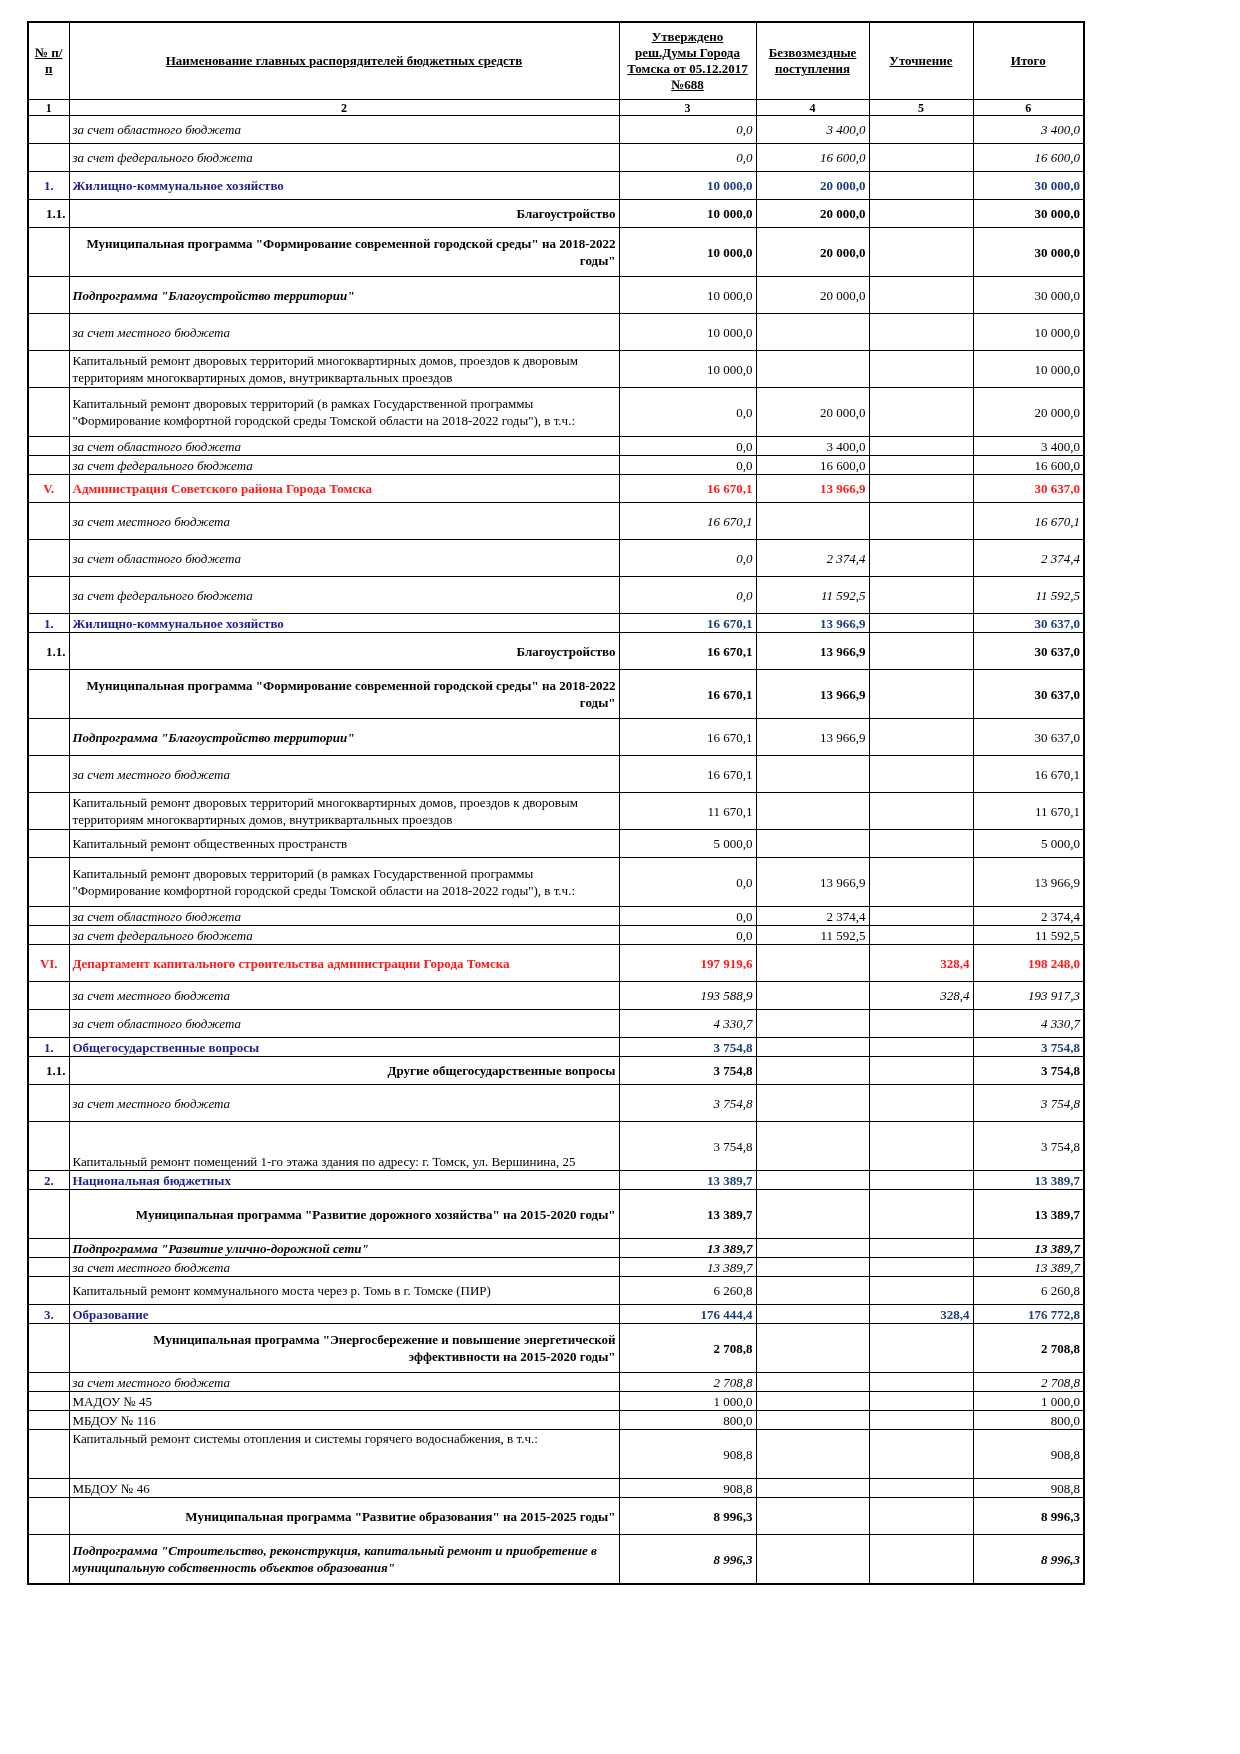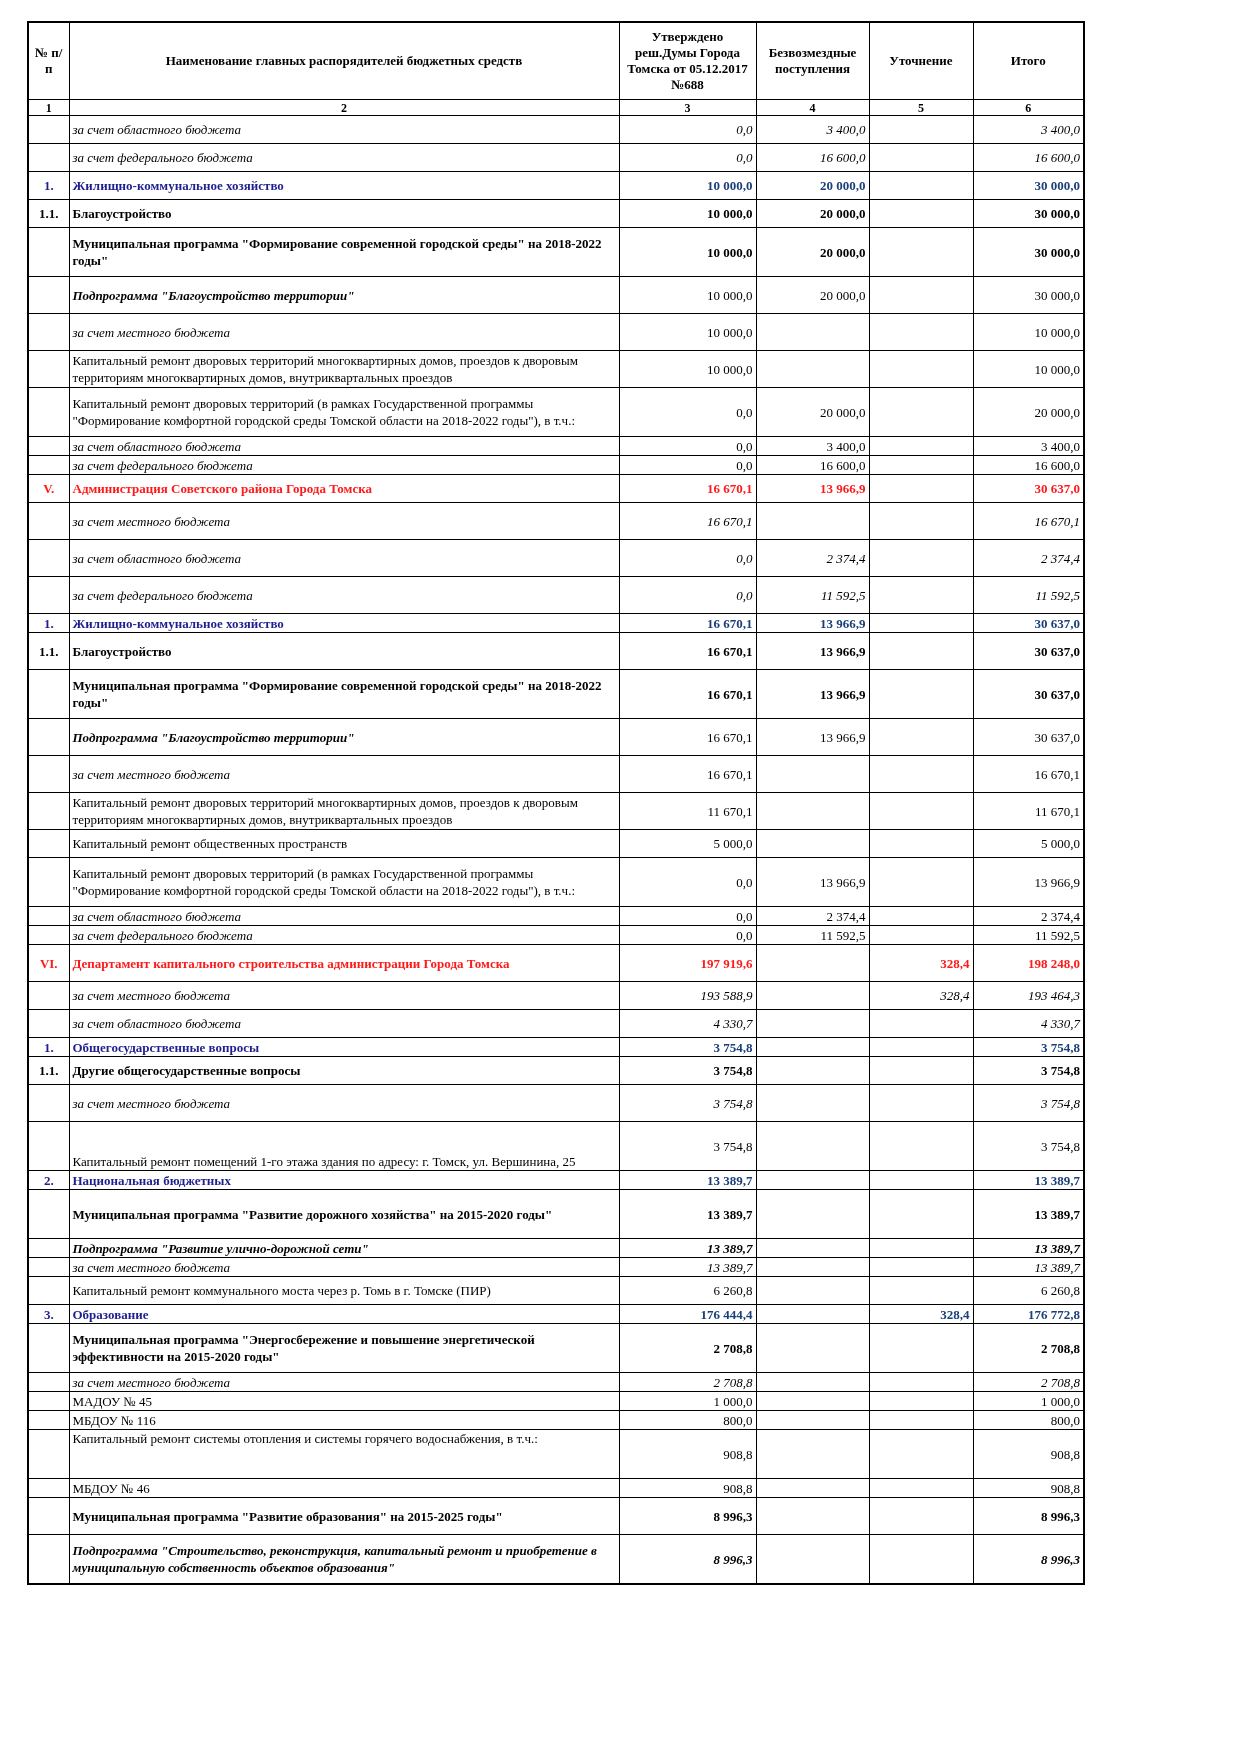--- a/index.html
+++ b/index.html
@@ -6,26 +6,26 @@
   body { width:1240px; height:1754px; position:relative; overflow:hidden;
          font-family:"Liberation Serif","DejaVu Serif",serif; color:#000; }
   table.budget { position:absolute; left:27px; top:21px; width:1056px;
          border-collapse:collapse; table-layout:fixed; font-size:13px;
          border:2px solid #000; }
   table.budget td, table.budget th { border:1px solid #000; padding:0 3px;
          vertical-align:middle; line-height:17px; overflow:hidden; }
   col.c1 { width:41px; } col.c2 { width:550px; } col.c3 { width:137px; }
   col.c4 { width:113px; } col.c5 { width:104px; } col.c6 { width:111px; }
   th { font-weight:bold; text-align:center; font-size:13px; }
-  tr.head th { height:76px; line-height:16px; }
+  tr.head th { height:76px; line-height:16px;text-decoration:underline; }
   tr.nums td { text-align:center; font-weight:bold; height:15px; line-height:14px; font-size:12px; }
   td.num { text-align:right; white-space:nowrap; padding-right:2px; }
   td.idx { text-align:center; font-weight:bold; }
   tr.italic td { font-style:italic; }
-  tr.bold td { font-weight:bold; }
+  tr.bold td { font-weight:bold;text-align:right; }
   tr.bolditalic td { font-weight:bold; font-style:italic; }
   tr.section td { font-weight:bold; color:#1f1f8f; }
   tr.section td.num { color:#1a3f7a; }
   tr.dept td { font-weight:bold; color:#ff1a1a; }
   tr.plain td { font-weight:normal; }
   tr.h-s td { height:18px; }
   tr.h-m td { height:27px; }
   tr.h-l td { height:36px; }
   tr.h-xl td { height:48px; }
 </style>
@@ -267,21 +267,21 @@
         <td class="num"></td>
         <td class="num">328,4</td>
         <td class="num">198 248,0</td>
       </tr>
       <tr class="italic h-m">
         <td class="idx"></td>
         <td>за счет местного бюджета</td>
         <td class="num">193 588,9</td>
         <td class="num"></td>
         <td class="num">328,4</td>
-        <td class="num">193 464,3</td>
+        <td class="num">193 917,3</td>
       </tr>
       <tr class="italic h-m">
         <td class="idx"></td>
         <td>за счет областного бюджета</td>
         <td class="num">4 330,7</td>
         <td class="num"></td>
         <td class="num"></td>
         <td class="num">4 330,7</td>
       </tr>
       <tr class="section h-s">

